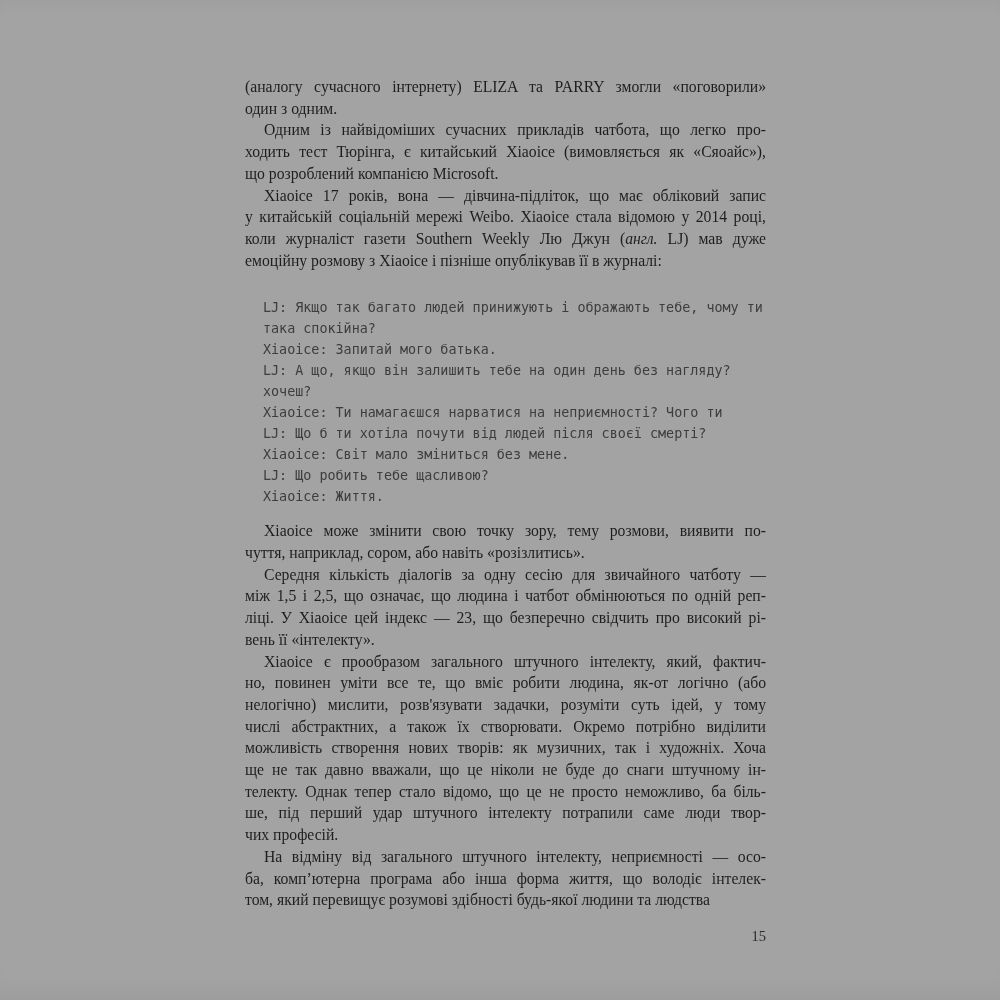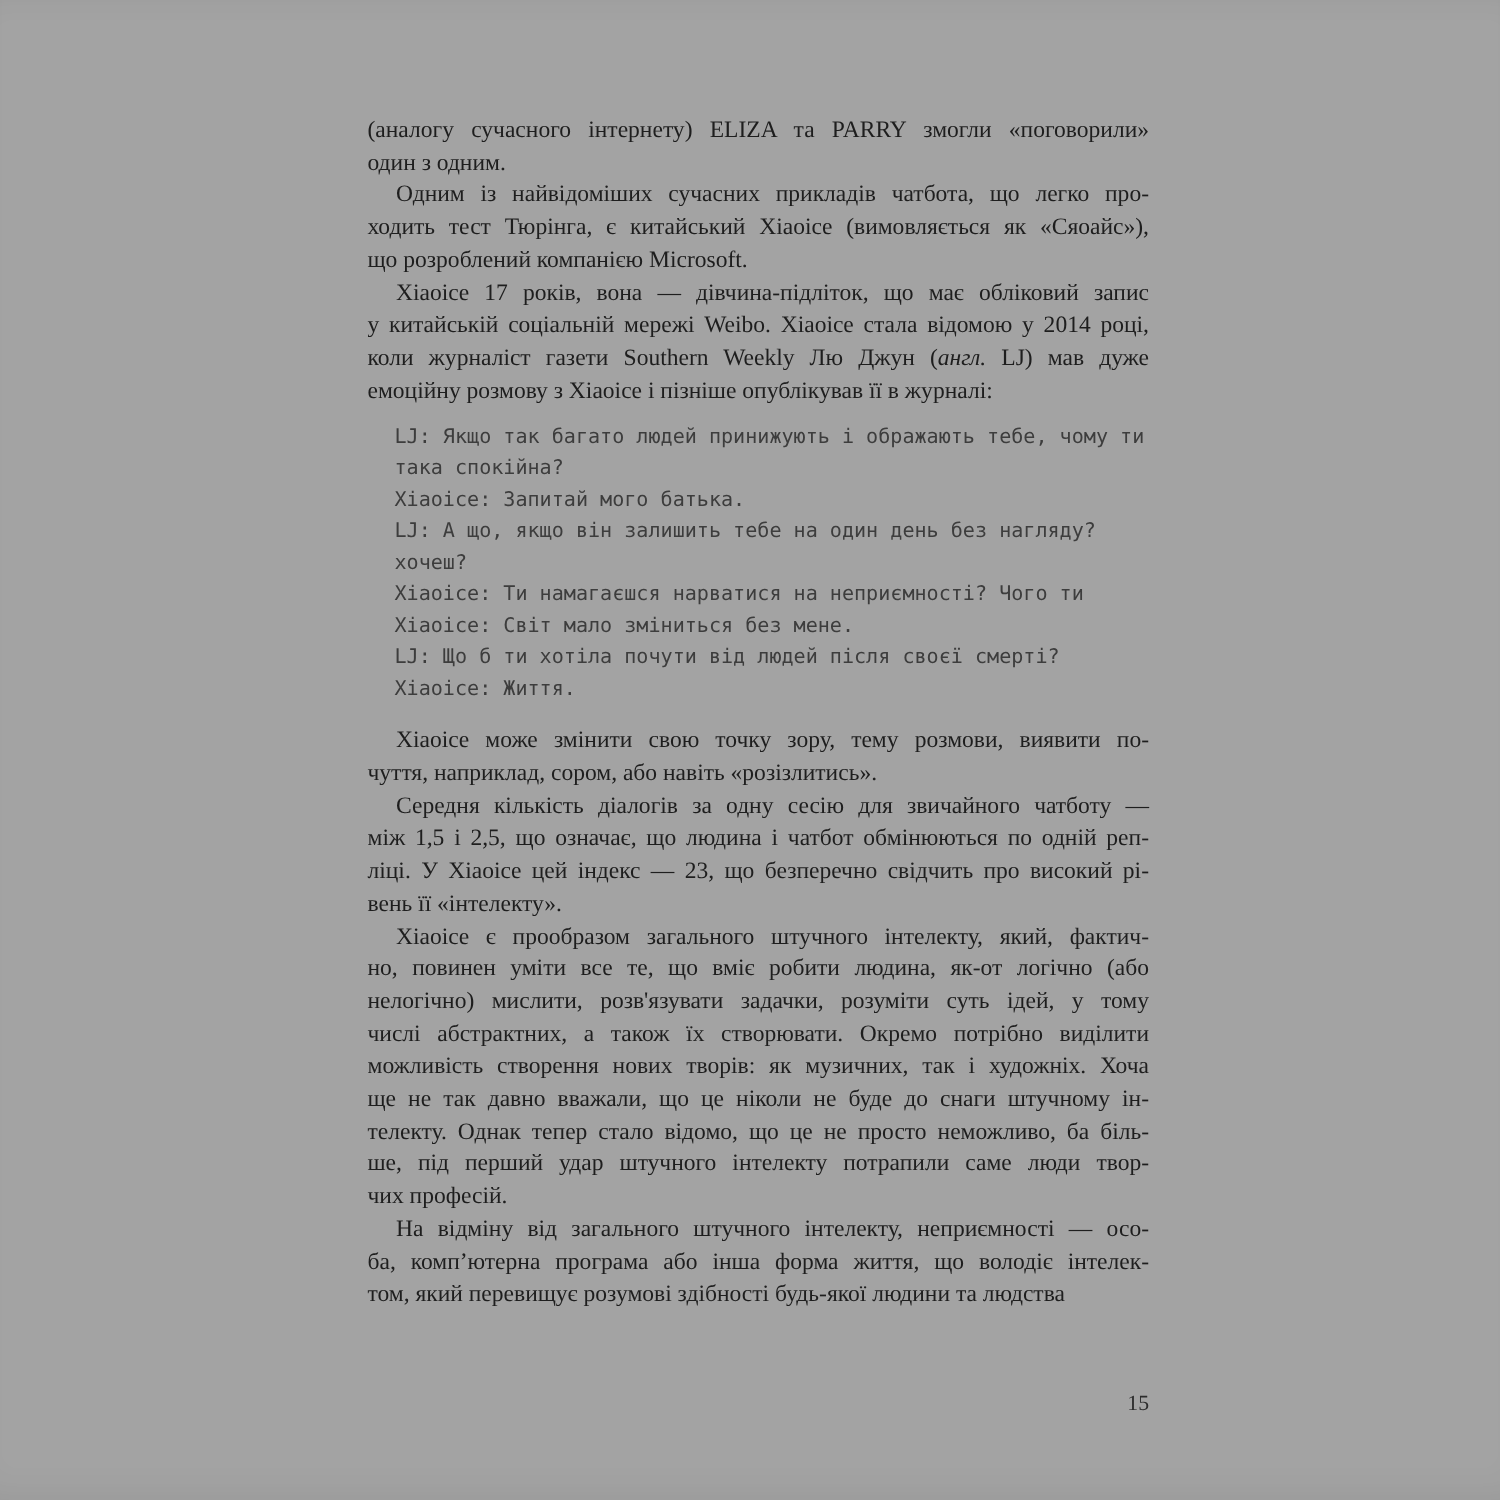--- a/index.html
+++ b/index.html
@@ -24,21 +24,21 @@
     font-size: 15.7px;
     line-height: 21.7px;
     text-align: justify;
     text-align-last: justify;
     white-space: normal;
   }
   .para .line:last-child { text-align-last: left; }
   .para.indent .line:first-child { text-indent: 19px; font-family: Liberation Serif, serif; }
   .it { font-style: italic; }
   .dialogue {
-    margin: 10px 0 13px 0;
+    margin: 26px 0 13px 0;
     padding-left: 18px;
   }
   .dialogue .dline {
     font-family: "DejaVu Sans Mono", monospace;
     font-size: 13.4px;
     line-height: 21px;
     color: #3d3d3d;
     text-align: left;
   }
   .pagenum {
@@ -75,22 +75,23 @@
       <div class="line">емоційну розмову з Xiaoice і пізніше опублікував її в журналі:</div>
     </div>
 
     <div class="dialogue">
       <div class="dline">LJ: Якщо так багато людей принижують і ображають тебе, чому ти</div>
       <div class="dline">така спокійна?</div>
       <div class="dline">Xiaoice: Запитай мого батька.</div>
       <div class="dline">LJ: А що, якщо він залишить тебе на один день без нагляду?</div>
       <div class="dline">хочеш?</div>
       <div class="dline">Xiaoice: Ти намагаєшся нарватися на неприємності? Чого ти</div>
+      <div class="dline">LJ: Що б ти хотіла почути від людей після своєї смерті?</div>
       <div class="dline">Xiaoice: Світ мало зміниться без мене.</div>
-      <div class="dline">LJ: Що б ти хотіла почути від людей після своєї смерті?</div>
+      <div class="dline">LJ: Що робить тебе щасливою?</div>
       <div class="dline">Xiaoice: Життя.</div>
     </div>
 
     <div class="para indent">
       <div class="line">Xiaoice може змінити свою точку зору, тему розмови, виявити по-</div>
       <div class="line">чуття, наприклад, сором, або навіть «розізлитись».</div>
     </div>
 
     <div class="para indent">
       <div class="line">Середня кількість діалогів за одну сесію для звичайного чатботу —</div>

